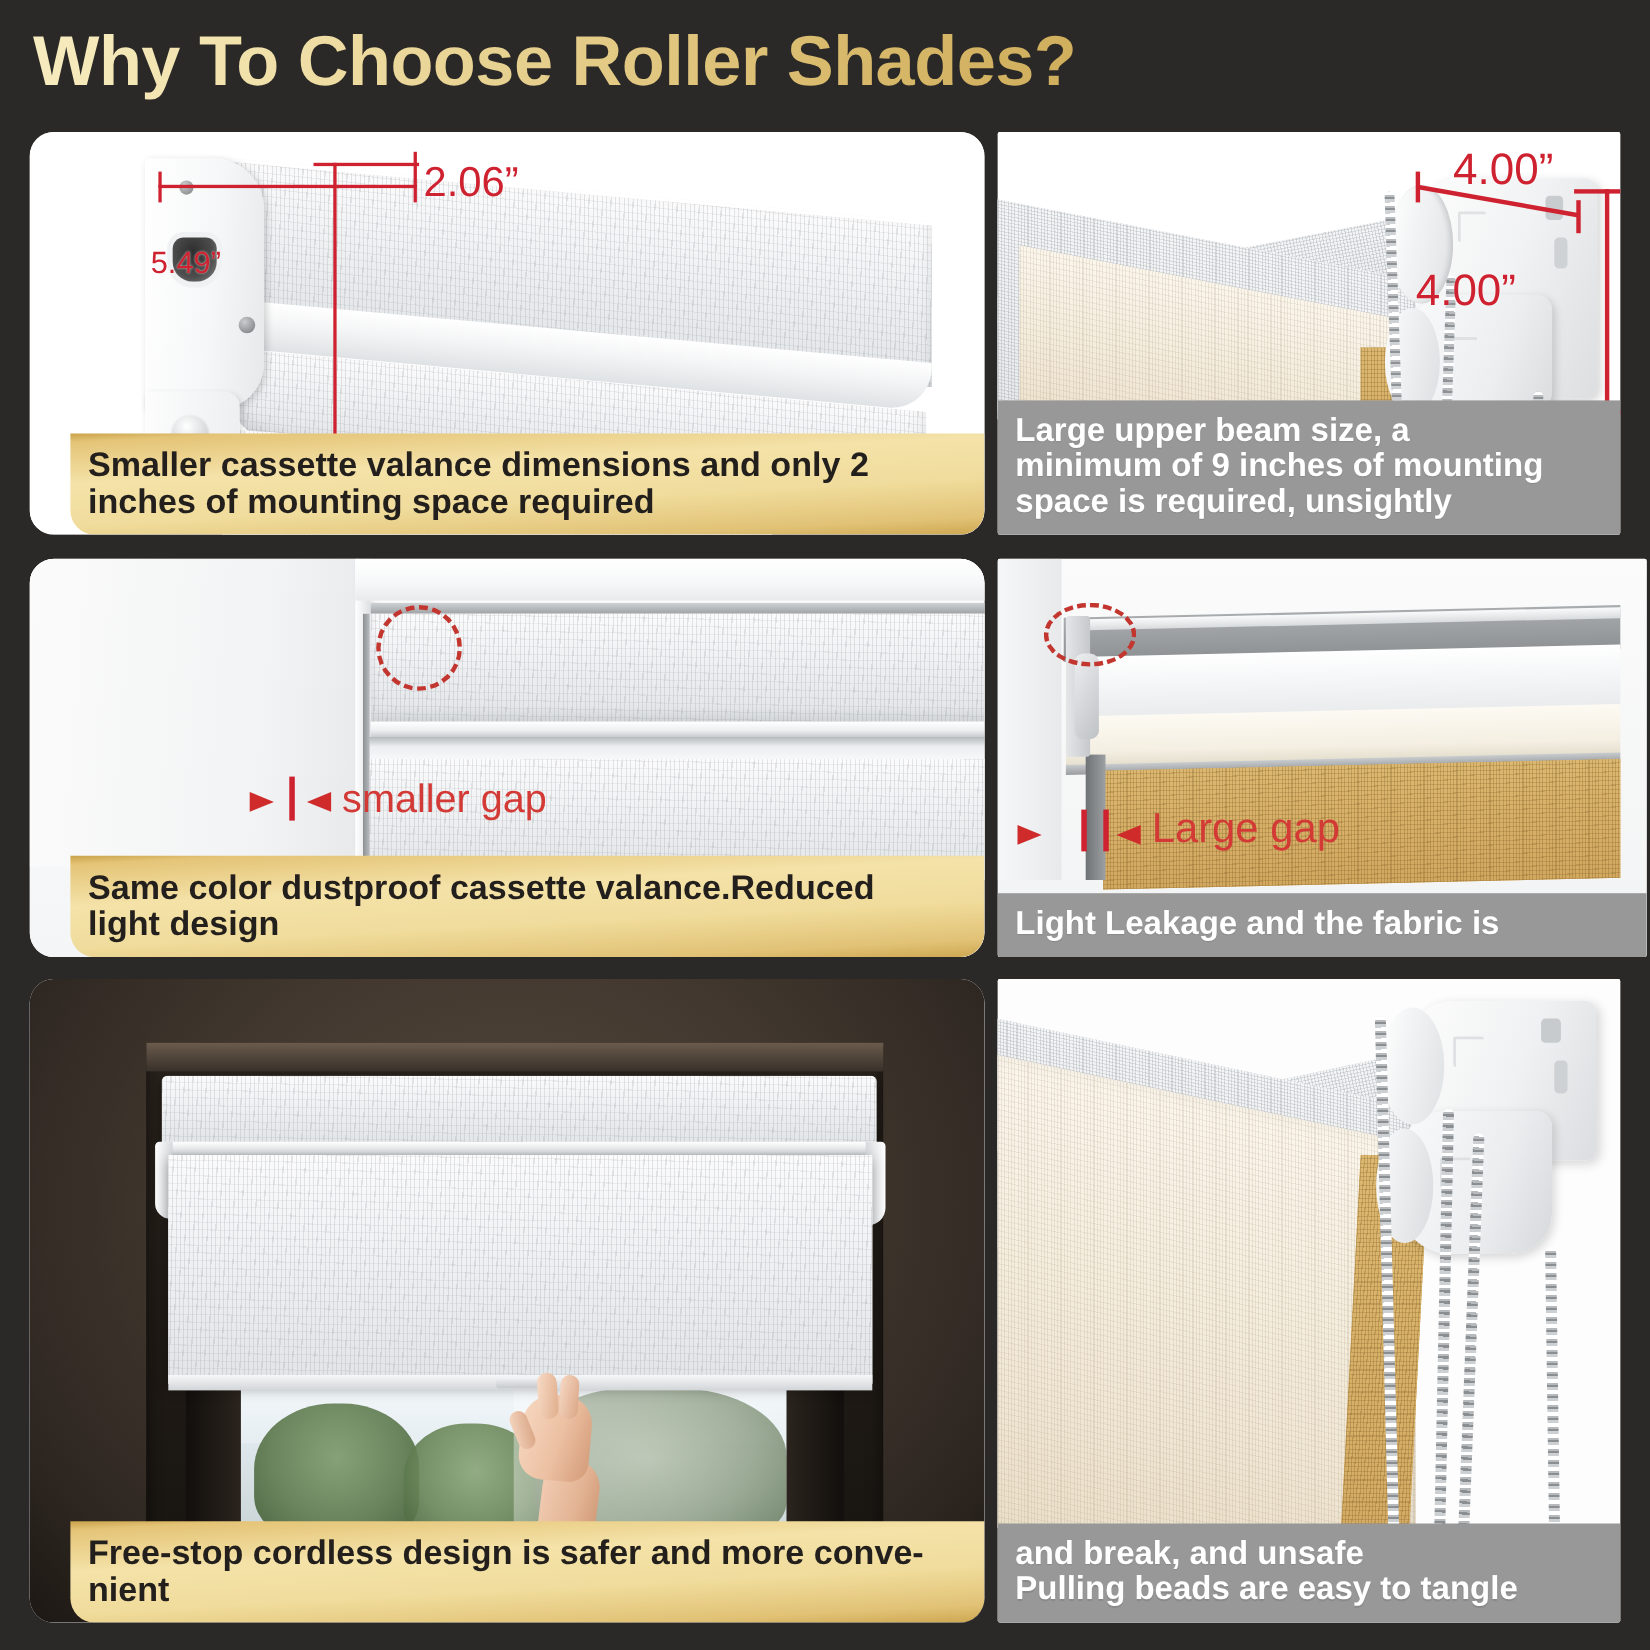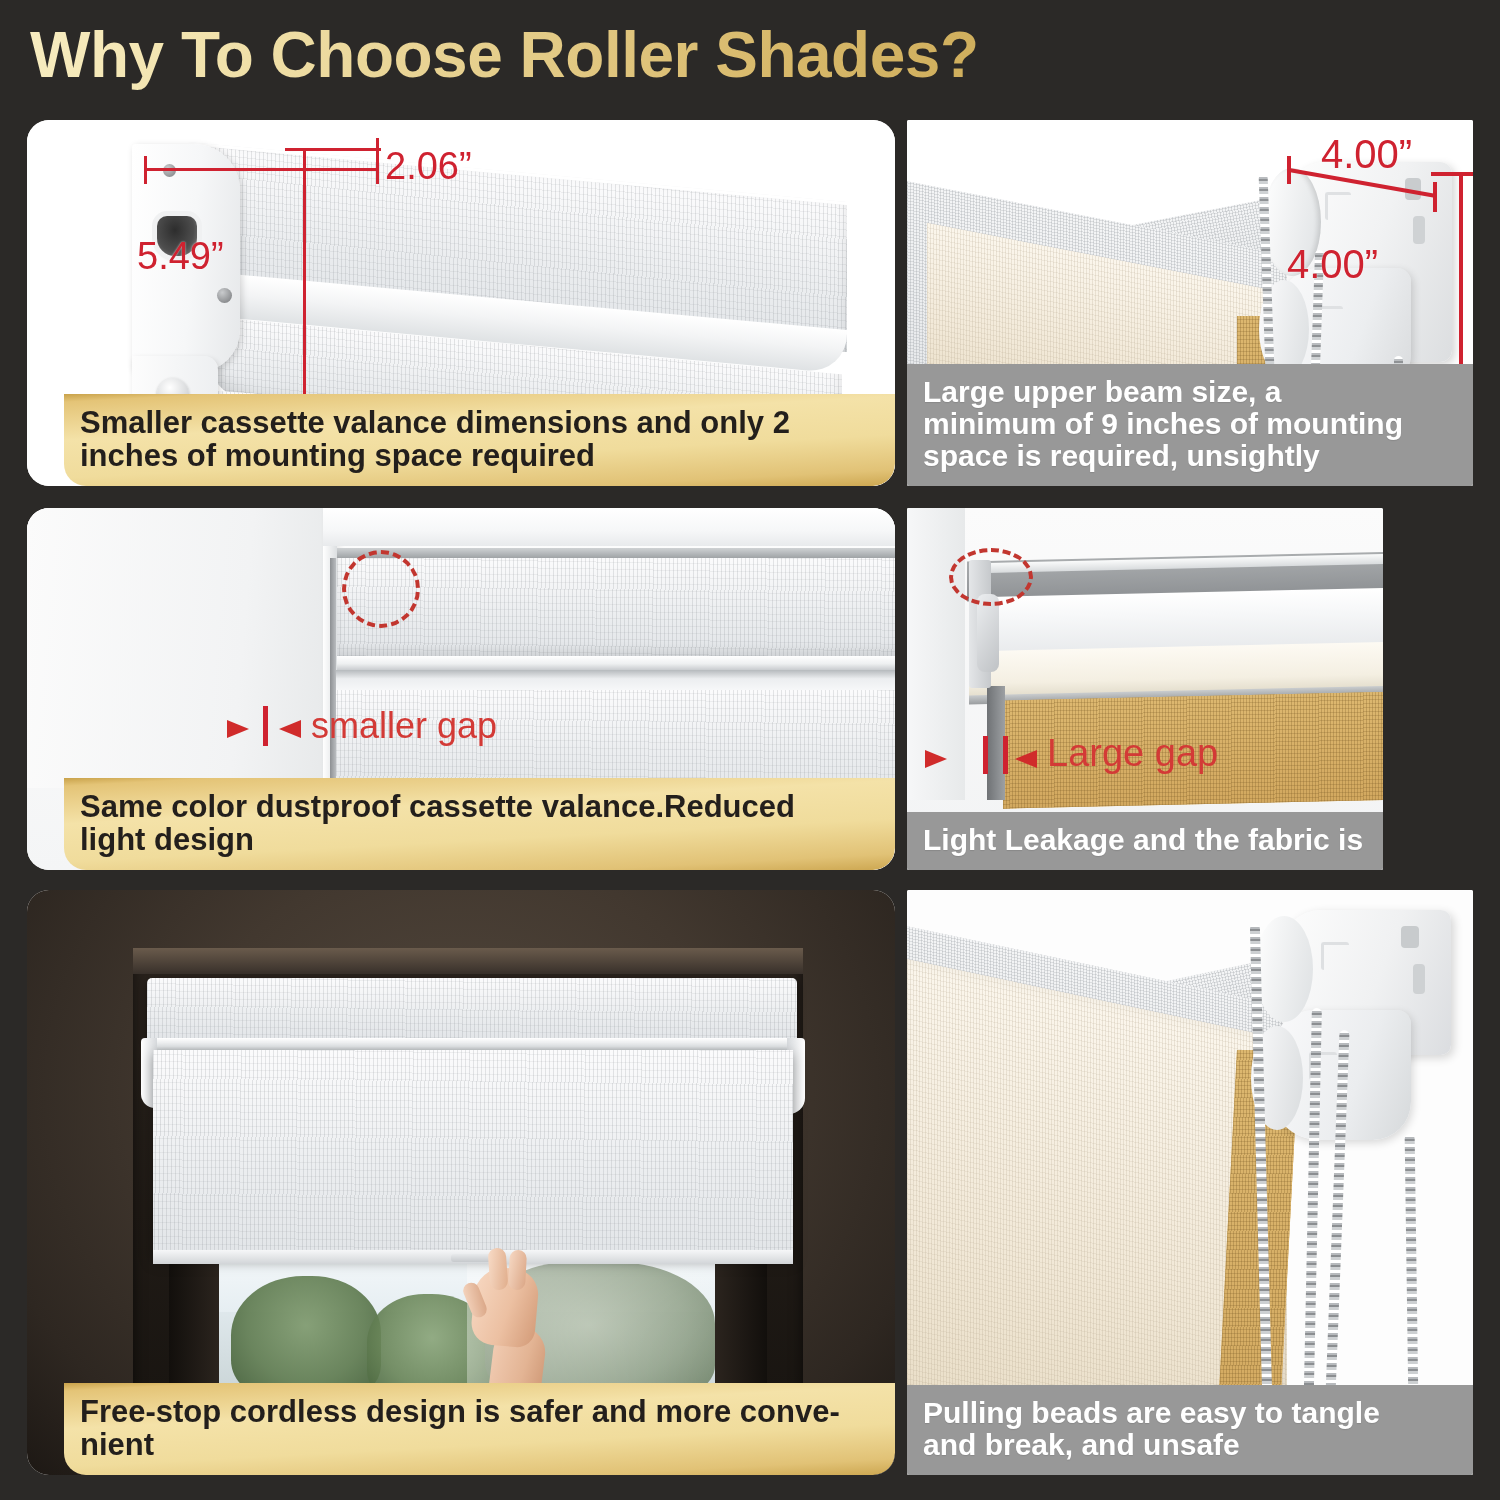--- a/index.html
+++ b/index.html
@@ -22,21 +22,21 @@
   }
 
   
   .panel { position:absolute; overflow:hidden; background:#fff; }
   .panel.left  { border-radius:22px; }
   .panel.right { border-radius:2px; }
 
   .p1 { left:27px;  top:120px;  width:868px; height:366px; }
   .p2 { left:907px; top:120px;  width:566px; height:366px; }
   .p3 { left:27px;  top:508px;  width:868px; height:362px; }
-  .p4 { left:907px; top:508px;  width:476px; height:362px; }
+  .p4 { left:907px; top:508px;  width:590px; height:362px; }
   .p5 { left:27px;  top:890px;  width:868px; height:585px; }
   .p6 { left:907px; top:890px;  width:566px; height:585px; }
 
   .stage { position:absolute; inset:0; }
 
   
   .cap {
     position:absolute; left:0; right:0; bottom:0;
     padding:12px 16px 14px 16px;
     font-weight:bold; line-height:1.07;
@@ -145,21 +145,21 @@
                 box-shadow:0 1px 3px rgba(0,0,0,.25);"></div>
 
     <div class="dim-line" style="left:117px;top:48px;width:235px;height:3px;"></div>
     <div class="dim-tick" style="left:117px;top:36px;width:3px;height:28px;"></div>
     <div class="dim-tick" style="left:349px;top:18px;width:3px;height:46px;"></div>
     <div class="dim-txt" style="left:358px;top:25px;font-size:38px;">2.06”</div>
 
     <div class="dim-line" style="left:276px;top:28px;width:3px;height:300px;"></div>
     <div class="dim-tick" style="left:258px;top:28px;width:96px;height:3px;"></div>
     <div class="dim-tick" style="left:232px;top:325px;width:120px;height:3px;"></div>
-    <div class="dim-txt" style="left:110px;top:115px;font-size:38px;">5.49”</div>
+    <div class="dim-txt" style="left:110px;top:103px;font-size:28px;">5.49”</div>
   </div>
 
   <div class="cap gold">
     <span class="l">Smaller cassette valance dimensions and only 2</span>
     <span class="l">inches of mounting space required</span>
   </div>
 </div>
 
 <div class="panel right p2">
   <div class="stage">
@@ -428,16 +428,16 @@
                 border-radius:5px;transform:rotate(1.2deg);"></div>
     <div class="fill" style="left:424px;top:140px;width:10px;height:444px;
                 background:repeating-linear-gradient(180deg,#ffffff 0 3px,#b7babd 3px 5px,#8b8e91 5px 7px,#cdd0d2 7px 10px);
                 border-radius:5px;transform:rotate(2.2deg);"></div>
     <div class="fill" style="left:500px;top:244px;width:10px;height:340px;
                 background:repeating-linear-gradient(180deg,#ffffff 0 3px,#b7babd 3px 5px,#8b8e91 5px 7px,#cdd0d2 7px 10px);
                 border-radius:5px;transform:rotate(-0.8deg);"></div>
   </div>
 
   <div class="cap grey">
+    <span class="l">and break, and unsafe</span>
     <span class="l">Pulling beads are easy to tangle</span>
-    <span class="l">and break, and unsafe</span>
   </div>
 </div>
 
 </body></html>

